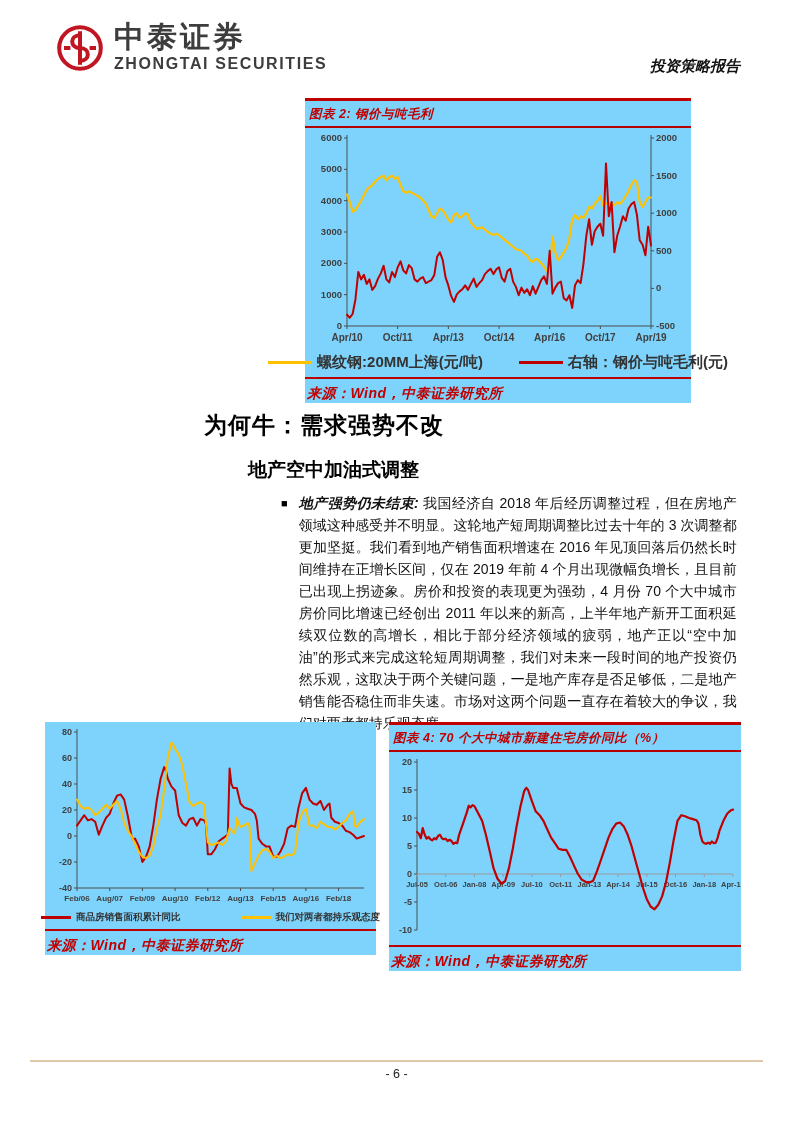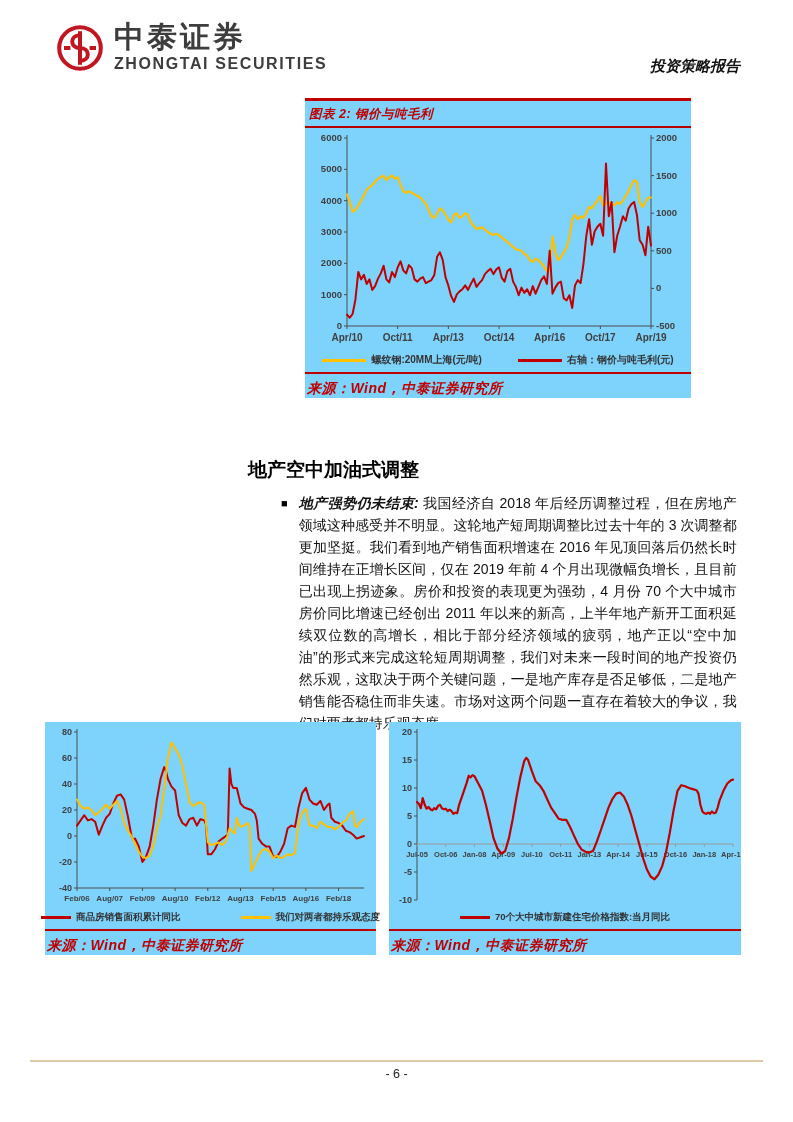--- a/index.html
+++ b/index.html
@@ -17,21 +17,21 @@
   .report-type{position:absolute;right:53px;top:57px;font-size:15px;font-weight:bold;font-style:italic;color:#111;}
   
   .fig{position:absolute;background:#7dd3fc;}
   .fig-head{border-top:3px solid #C00000;border-bottom:2px solid #B50000;padding:3px 2px 3px 4px;}
   .fig-title{color:#C00000;font-weight:bold;font-style:italic;font-size:12.5px;letter-spacing:0.5px;}
   .fig svg{display:block;margin-top:2px;}
   .legend{display:flex;justify-content:center;align-items:center;gap:60px;font-size:9.5px;font-weight:bold;color:#333;margin-top:1px;}
   .lg-item{display:flex;align-items:center;white-space:nowrap;}
   .lg-dash{display:inline-block;width:30px;height:3px;margin-right:5px;}
   .fig2 .lg-dash{width:44px;}
-  .fig2 .legend{gap:36px;font-size:10px;}
+  .fig2 .legend{gap:36px;font-size:15px;}
   .fig-foot{border-top:2px solid #C00000;margin-top:5px;}
   .src{color:#C00000;font-style:italic;font-size:14px;padding:6px 0 0 2px;letter-spacing:0.5px;font-weight:bold;}
   .fig2{left:305px;top:98px;width:386px;}
   .fig3{left:45px;top:722px;width:331px;}
   .fig4{left:389px;top:722px;width:352px;}
   
   .h1{position:absolute;left:204px;top:410px;font-size:23px;font-weight:bold;color:#000;letter-spacing:1px;}
   .h2{position:absolute;left:248px;top:457px;font-size:19px;font-weight:bold;color:#000;}
   .bullet{position:absolute;left:281px;top:492px;width:462px;display:flex;}
   .bullet-marker{font-size:11px;line-height:20px;margin-top:1px;color:#000;}
@@ -119,20 +119,21 @@
         </span>
         <span class="lg-item">
           <span class="lg-dash" style="background: rgb(192, 0, 0);"></span>
           <span>右轴：钢价与吨毛利(元)</span>
         </span>
       </div>
     <div class="fig-foot"></div>
     <div class="src">来源：Wind，中泰证券研究所</div>
   </div>
 
+  <div class="h1">为何牛：需求强势不改</div>
   <div class="h2">地产空中加油式调整</div>
 
   <div class="bullet">
     <span class="bullet-marker">■</span>
     <p><b>地产强势仍未结束: </b><span>我国经济自 2018 年后经历调整过程，但在房地产领域这种感受并不明显。这轮地产短周期调整比过去十年的 3 次调整都更加坚挺。我们看到地产销售面积增速在 2016 年见顶回落后仍然长时间维持在正增长区间，仅在 2019 年前 4 个月出现微幅负增长，且目前已出现上拐迹象。房价和投资的表现更为强劲，4 月份 70 个大中城市房价同比增速已经创出 2011 年以来的新高，上半年地产新开工面积延续双位数的高增长，相比于部分经济领域的疲弱，地产正以“空中加油”的形式来完成这轮短周期调整，我们对未来一段时间的地产投资仍然乐观，这取决于两个关键问题，一是地产库存是否足够低，二是地产销售能否稳住而非失速。市场对这两个问题一直存在着较大的争议，我们对两者都持乐观态度。</span></p>
   </div>
 
   <div class="fig fig3">
     <svg width="331" height="186" viewBox="0 0 331 186">
         <line x1="32" y1="5" x2="32" y2="164" stroke="#4d4d4d" stroke-width="1"></line>
@@ -180,20 +181,23 @@
         <span class="lg-item">
           <span class="lg-dash" style="background: rgb(255, 192, 0);"></span>
           <span>我们对两者都持乐观态度</span>
         </span>
       </div>
     <div class="fig-foot"></div>
     <div class="src">来源：Wind，中泰证券研究所</div>
   </div>
 
   <div class="fig fig4">
+    <div class="fig-head">
+      <span class="fig-title">图表 4: 70 个大中城市新建住宅房价同比（%）</span>
+    </div>
     <svg width="352" height="186" viewBox="0 0 352 186">
         <line x1="28" y1="5" x2="28" y2="176" stroke="#4d4d4d" stroke-width="1"></line>
         <line x1="25" y1="176" x2="28" y2="176" stroke="#4d4d4d" stroke-width="1"></line>
         <text x="23" y="179" text-anchor="end" font-size="9" font-weight="bold" fill="#404040" font-family="&quot;Liberation Sans&quot;,sans-serif">-10</text>
         <line x1="25" y1="148" x2="28" y2="148" stroke="#4d4d4d" stroke-width="1"></line>
         <text x="23" y="151" text-anchor="end" font-size="9" font-weight="bold" fill="#404040" font-family="&quot;Liberation Sans&quot;,sans-serif">-5</text>
         <line x1="25" y1="120" x2="28" y2="120" stroke="#4d4d4d" stroke-width="1"></line>
         <text x="23" y="123" text-anchor="end" font-size="9" font-weight="bold" fill="#404040" font-family="&quot;Liberation Sans&quot;,sans-serif">0</text>
         <line x1="25" y1="92" x2="28" y2="92" stroke="#4d4d4d" stroke-width="1"></line>
         <text x="23" y="95" text-anchor="end" font-size="9" font-weight="bold" fill="#404040" font-family="&quot;Liberation Sans&quot;,sans-serif">5</text>
@@ -223,26 +227,20 @@
         <line x1="257.8181818181818" y1="120" x2="257.8181818181818" y2="123" stroke="#9a9a9a" stroke-width="1"></line>
         <text x="257.8181818181818" y="132.5" text-anchor="middle" font-size="7.5" font-weight="bold" fill="#404040" font-family="&quot;Liberation Sans&quot;,sans-serif">Jul-15</text>
         <line x1="286.54545454545456" y1="120" x2="286.54545454545456" y2="123" stroke="#9a9a9a" stroke-width="1"></line>
         <text x="286.54545454545456" y="132.5" text-anchor="middle" font-size="7.5" font-weight="bold" fill="#404040" font-family="&quot;Liberation Sans&quot;,sans-serif">Oct-16</text>
         <line x1="315.27272727272725" y1="120" x2="315.27272727272725" y2="123" stroke="#9a9a9a" stroke-width="1"></line>
         <text x="315.27272727272725" y="132.5" text-anchor="middle" font-size="7.5" font-weight="bold" fill="#404040" font-family="&quot;Liberation Sans&quot;,sans-serif">Jan-18</text>
         <line x1="344" y1="120" x2="344" y2="123" stroke="#9a9a9a" stroke-width="1"></line>
         <text x="344" y="132.5" text-anchor="middle" font-size="7.5" font-weight="bold" fill="#404040" font-family="&quot;Liberation Sans&quot;,sans-serif">Apr-19</text>
         <polyline points="28.0,78.0 29.9,79.7 31.8,84.2 33.7,74.1 35.7,80.8 37.6,84.7 39.5,83.0 41.4,85.3 43.3,86.4 45.2,84.2 47.2,85.3 49.1,81.9 51.0,80.8 52.9,84.2 54.8,85.3 56.7,84.7 58.6,87.0 60.6,85.8 62.5,87.0 64.4,89.8 66.3,88.6 68.2,89.2 70.1,80.8 74.0,69.6 77.8,58.4 79.7,51.7 81.6,53.4 83.5,51.1 85.5,52.2 89.3,59.5 93.1,66.8 96.9,80.8 100.8,97.6 104.6,114.4 108.4,124.5 112.3,129.5 116.1,127.3 119.9,114.4 123.8,94.8 127.6,72.4 131.4,52.8 135.2,37.1 137.2,33.8 139.1,36.0 142.9,47.2 146.7,57.3 150.6,61.2 154.4,66.8 158.2,75.2 162.1,83.6 165.9,89.2 169.7,94.8 173.6,95.9 177.4,95.9 181.2,103.2 185.0,111.6 188.9,120.0 192.7,125.6 196.5,127.8 200.4,128.4 204.2,126.7 208.0,117.2 211.9,106.0 215.7,94.8 219.5,83.6 223.3,75.2 227.2,69.6 231.0,68.5 234.8,72.4 238.7,80.8 242.5,92.0 246.3,106.0 250.2,120.0 254.0,134.0 257.8,145.2 261.6,152.5 265.5,155.3 269.3,150.8 273.1,142.4 277.0,128.4 280.8,108.8 284.6,86.4 288.5,66.8 292.3,61.2 296.1,62.3 300.0,64.0 303.8,65.1 307.6,66.2 309.5,69.6 311.4,80.8 313.4,87.5 315.3,89.2 317.2,89.8 319.1,88.6 321.0,89.8 322.9,87.5 324.8,89.2 326.8,88.6 328.7,83.6 330.6,76.3 334.4,66.8 338.3,59.5 342.1,56.2 344.0,55.6" fill="none" stroke="#C00000" stroke-width="2.2" stroke-linejoin="round" stroke-linecap="round"></polyline>
       </svg>
-    <div class="legend">
-        <span class="lg-item">
-          <span class="lg-dash" style="background: rgb(192, 0, 0);"></span>
-          <span>70个大中城市新建住宅价格指数:当月同比</span>
-        </span>
-      </div>
     <div class="fig-foot"></div>
     <div class="src">来源：Wind，中泰证券研究所</div>
   </div>
 
   <div class="footer-line"></div>
   <div class="page-num">- 6 -</div>
 
 </div>
 
 </body></html>

